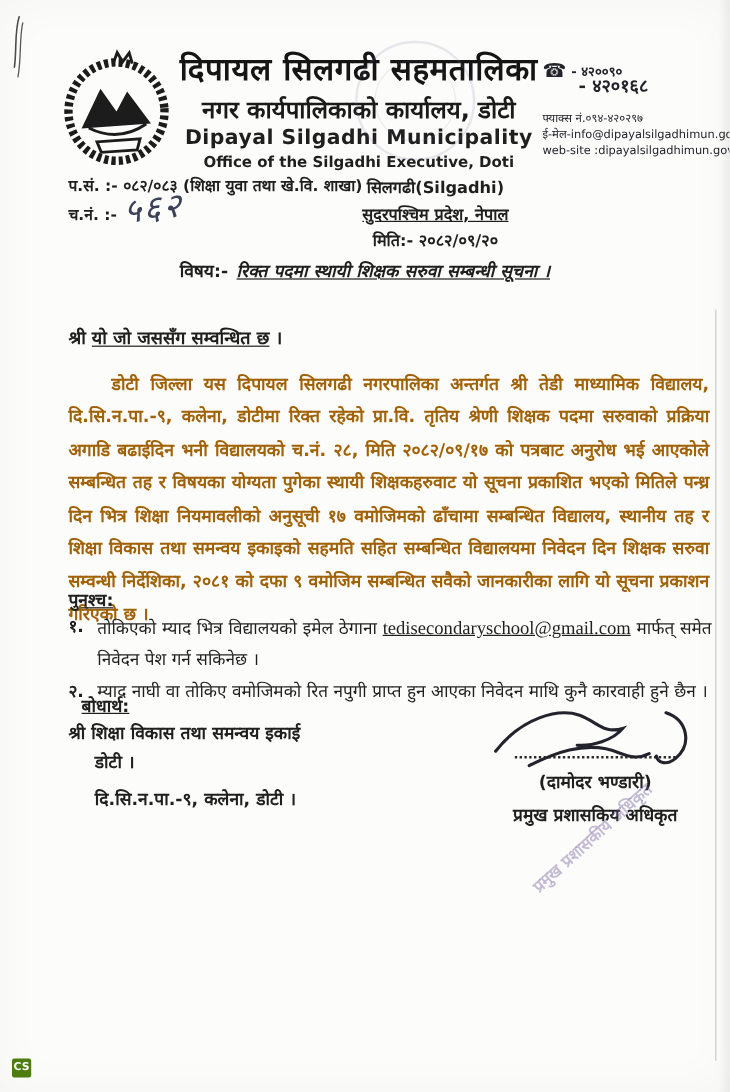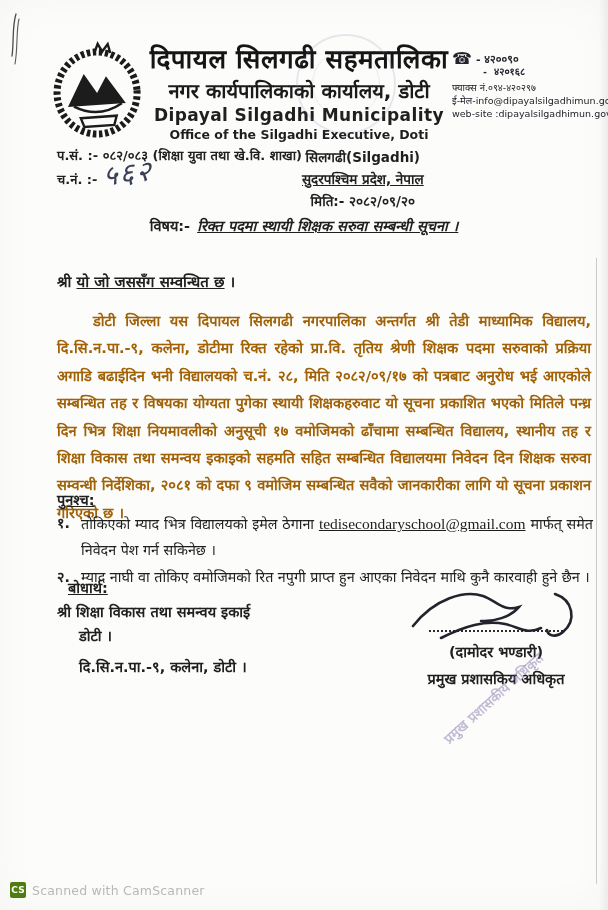--- a/index.html
+++ b/index.html
@@ -22,21 +22,21 @@
     border:2px solid rgba(130,110,165,0.16);border-radius:50%;}
   .hstamp::after{content:"";position:absolute;left:14px;top:14px;right:14px;bottom:14px;
     border:1.5px solid rgba(130,110,165,0.13);border-radius:50%;}
   .t-np{font-size:26px;font-weight:bold;letter-spacing:0.5px;margin:0;color:#151515;line-height:34px;}
   .s-np{font-size:20px;font-weight:bold;margin:2px 0 0;line-height:26px;color:#1a1a1a;}
   .t-en{font-size:17px;font-weight:bold;margin:1px 0 0;letter-spacing:0.4px;line-height:20px;}
   .s-en{font-size:12.5px;font-weight:bold;margin:2px 0 0;line-height:15px;}
   .contact{width:150px;flex:none;font-size:9.5px;line-height:13px;padding-top:12px;color:#23232c;text-align:left;}
   .contact .row1{display:flex;align-items:center;gap:4px;font-size:11px;font-weight:600;}
   .phone-glyph{font-size:16px;line-height:14px;}
-  .row2{margin-left:30px;font-size:10px;font-weight:600;margin-bottom:2px;font-family:Liberation Mono, monospace;}
+  .row2{margin-left:30px;font-size:15px;font-weight:600;margin-bottom:14px;}
   .c-line{white-space:nowrap;}
 
   
   .refrow{position:absolute;top:146px;left:57px;right:12px;display:flex;justify-content:flex-start;}
   .ref-left{font-size:13px;font-weight:600;line-height:20px;}
   .chalani{margin-top:4px;display:flex;align-items:flex-start;}
   .hand{font-size:28px;color:#3a4158;display:inline-block;margin-left:6px;margin-top:-6px;
     font-style:italic;font-weight:400;transform:rotate(-7deg) skewX(-6deg);letter-spacing:2px;}
   .ref-right{text-align:center;font-size:13.5px;font-weight:600;line-height:22px;padding-right:4px;}
   .province{text-decoration:underline;font-weight:700;}
@@ -180,18 +180,17 @@
       </g>
     </svg>
     <div class="dots"></div>
     <div class="sig-name">(दामोदर भण्डारी)</div>
     <div class="sig-title">प्रमुख प्रशासकिय अधिकृत</div>
     <div class="stamp-diag">प्रमुख प्रशासकीय अधिकृत</div>
   </div>
 
   <div class="scanner-footer">
     <span class="cs-badge">CS</span>
-    <span>Scanned with CamScanner</span>
   </div>
 
   <div class="edge-line"></div>
   <div class="edge-shade"></div>
 </div>
 
 </body></html>

